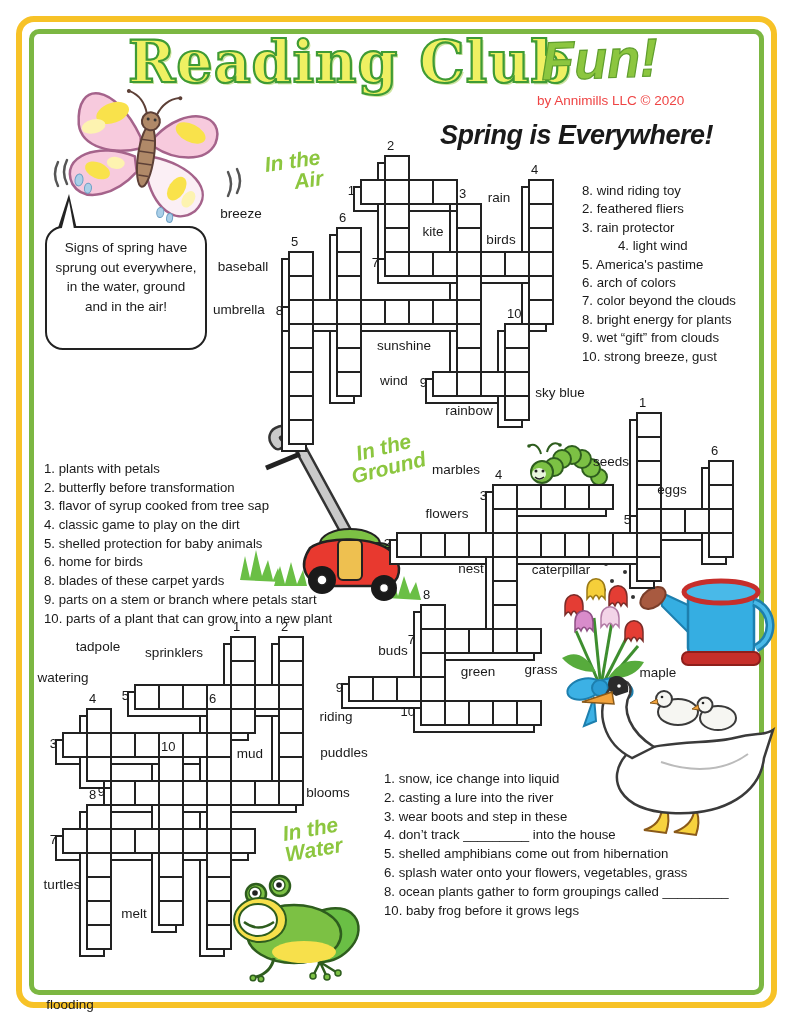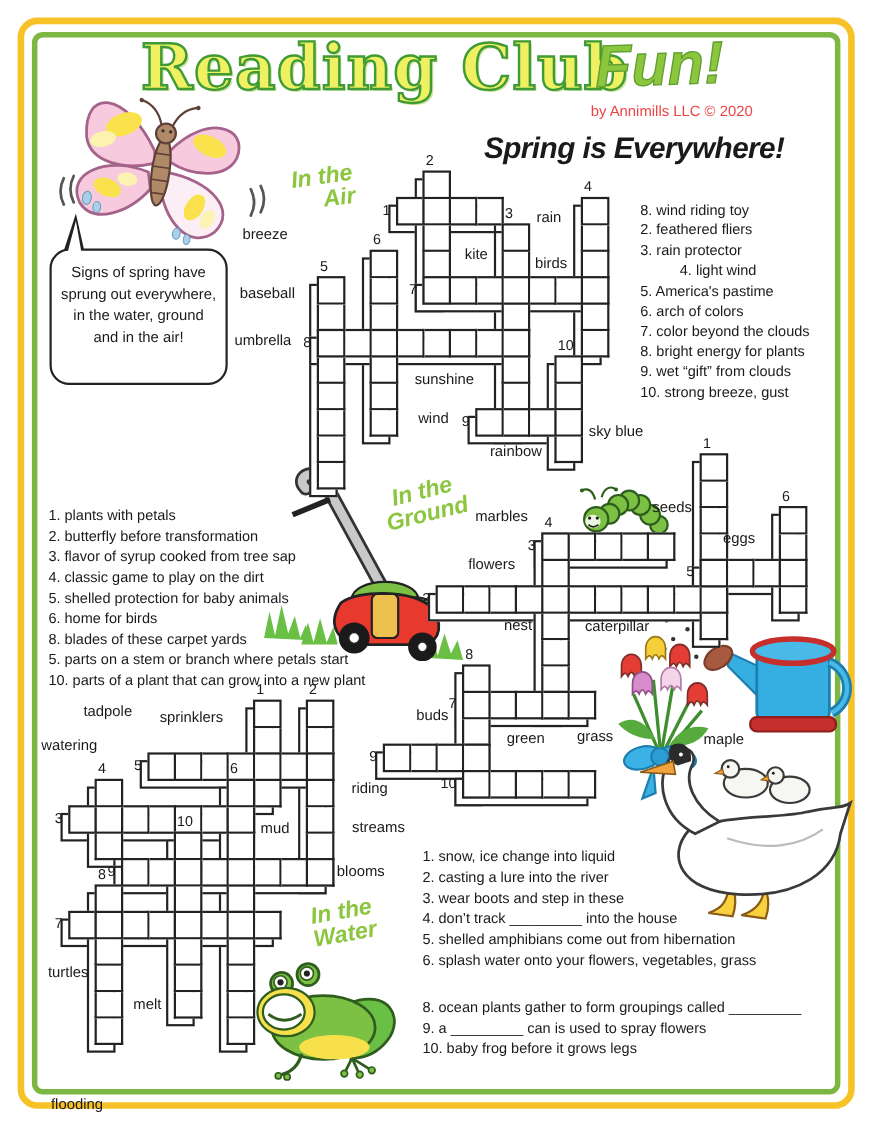--- a/index.html
+++ b/index.html
@@ -356,21 +356,21 @@
       <div>Ground</div>
     </div>
     <div class="clue-list" style="left: 44px; top: 445px; margin-top: 16px;">
       <div class="clue-line" style="height: 18.7px;">1. plants with petals</div>
       <div class="clue-line" style="height: 18.7px;">2. butterfly before transformation</div>
       <div class="clue-line" style="height: 18.7px;">3. flavor of syrup cooked from tree sap</div>
       <div class="clue-line" style="height: 18.7px;">4. classic game to play on the dirt</div>
       <div class="clue-line" style="height: 18.7px;">5. shelled protection for baby animals</div>
       <div class="clue-line" style="height: 18.7px;">6. home for birds</div>
       <div class="clue-line" style="height: 18.7px;">8. blades of these carpet yards</div>
-      <div class="clue-line" style="height: 18.7px;">5. parts on a stem or branch where petals start</div>
+      <div class="clue-line" style="height: 18.7px;">9. parts on a stem or branch where petals start</div>
       <div class="clue-line" style="height: 18.7px;">10. parts of a plant that can grow into a new plant</div>
     </div>
     <div class="xw-depth" style="left: 629px; top: 419px; width: 22px; height: 166px;"></div>
     <div class="xw-cells down" style="left: 636px; top: 412px;">
       <div class="xwc"></div>
       <div class="xwc"></div>
       <div class="xwc"></div>
       <div class="xwc"></div>
       <div class="xwc"></div>
       <div class="xwc"></div>
@@ -477,22 +477,21 @@
       <div>In the</div>
       <div>Water</div>
     </div>
     <div class="clue-list" style="left: 384px; top: 771px;">
       <div class="clue-line" style="height: 18.8px;">1. snow, ice change into liquid</div>
       <div class="clue-line" style="height: 18.8px;">2. casting a lure into the river</div>
       <div class="clue-line" style="height: 18.8px;">3. wear boots and step in these</div>
       <div class="clue-line" style="height: 18.8px;">4. don’t track _________ into the house</div>
       <div class="clue-line" style="height: 18.8px;">5. shelled amphibians come out from hibernation</div>
       <div class="clue-line" style="height: 18.8px;">6. splash water onto your flowers, vegetables, grass</div>
-      <div class="clue-line" style="height: 18.8px; margin-top: 24px;">8. ocean plants gather to form groupings called _________</div>
-      <div class="clue-line" style="height: 18.8px;">9. a _________ can is used to spray flowers</div>
+      <div class="clue-line" style="height: 18.8px;">8. ocean plants gather to form groupings called _________</div>
       <div class="clue-line" style="height: 18.8px;">10. baby frog before it grows legs</div>
     </div>
     <div class="xw-depth" style="left: 223px; top: 643px; width: 22px; height: 94px;"></div>
     <div class="xw-cells down" style="left: 230px; top: 636px;">
       <div class="xwc"></div>
       <div class="xwc"></div>
       <div class="xwc"></div>
       <div class="xwc"></div>
     </div>
     <div class="xw-num" style="left: 233px; top: 619px;">1</div>
@@ -592,19 +591,19 @@
       <div class="xwc"></div>
       <div class="xwc"></div>
       <div class="xwc"></div>
       <div class="xwc"></div>
     </div>
     <div class="xw-num" style="left: 161px; top: 739px;">10</div>
     <div class="xw-label" style="left: 98px; top: 646px;">tadpole</div>
     <div class="xw-label" style="left: 174px; top: 652px;">sprinklers</div>
     <div class="xw-label" style="left: 63px; top: 677px;">watering</div>
     <div class="xw-label" style="left: 336px; top: 716px;">riding</div>
-    <div class="xw-label" style="left: 344px; top: 752px;">streams</div>
+    <div class="xw-label" style="left: 344px; top: 752px;">puddles</div>
     <div class="xw-label" style="left: 250px; top: 753px;">mud</div>
     <div class="xw-label" style="left: 328px; top: 792px;">blooms</div>
     <div class="xw-label" style="left: 62px; top: 884px;">turtles</div>
     <div class="xw-label" style="left: 134px; top: 913px;">melt</div>
     <div class="xw-label" style="left: 70px; top: 1004px;">flooding</div>
   </div>
 
 </body></html>

